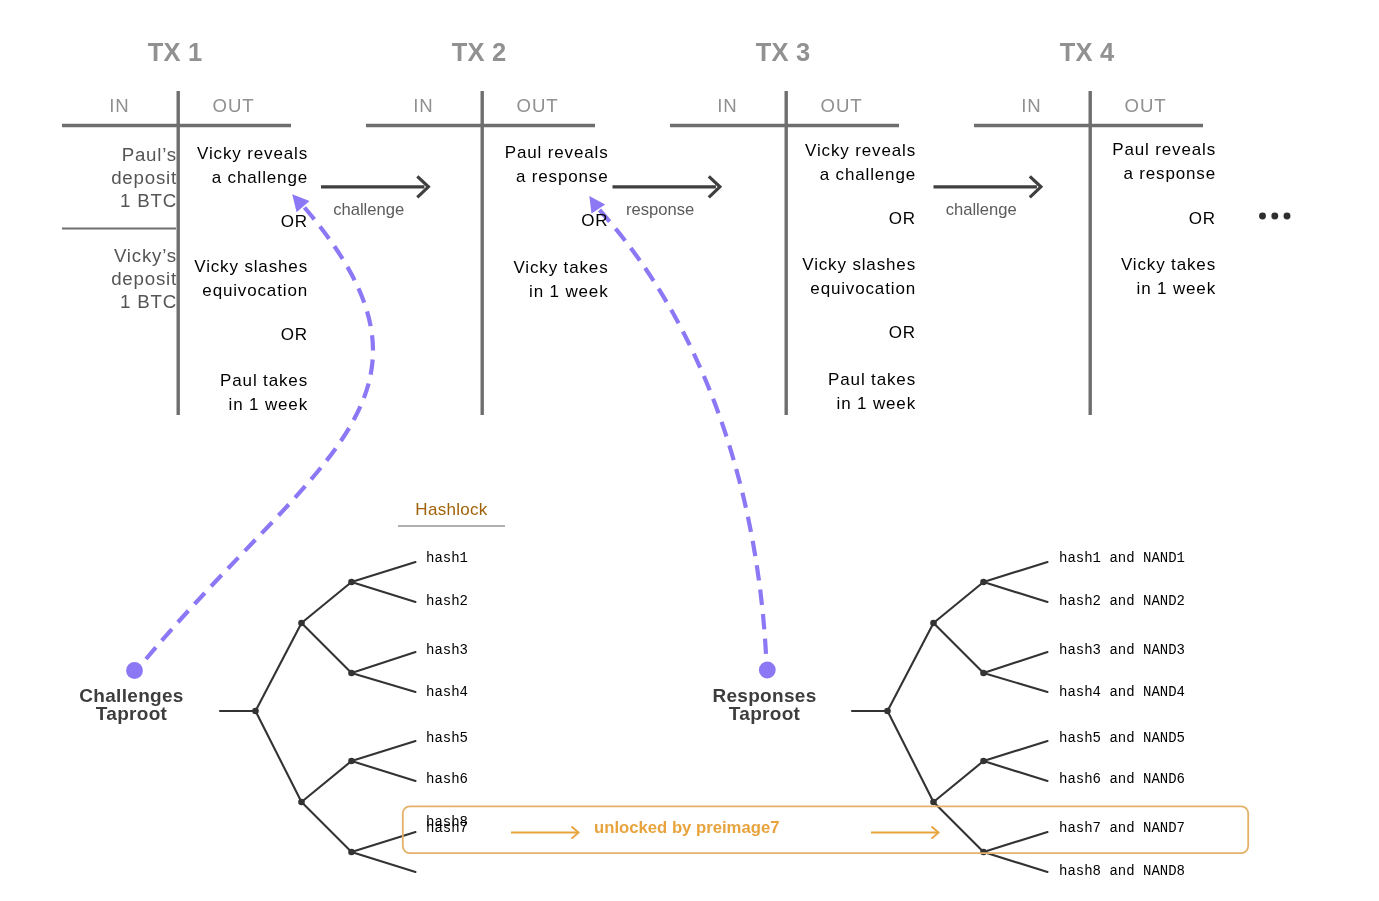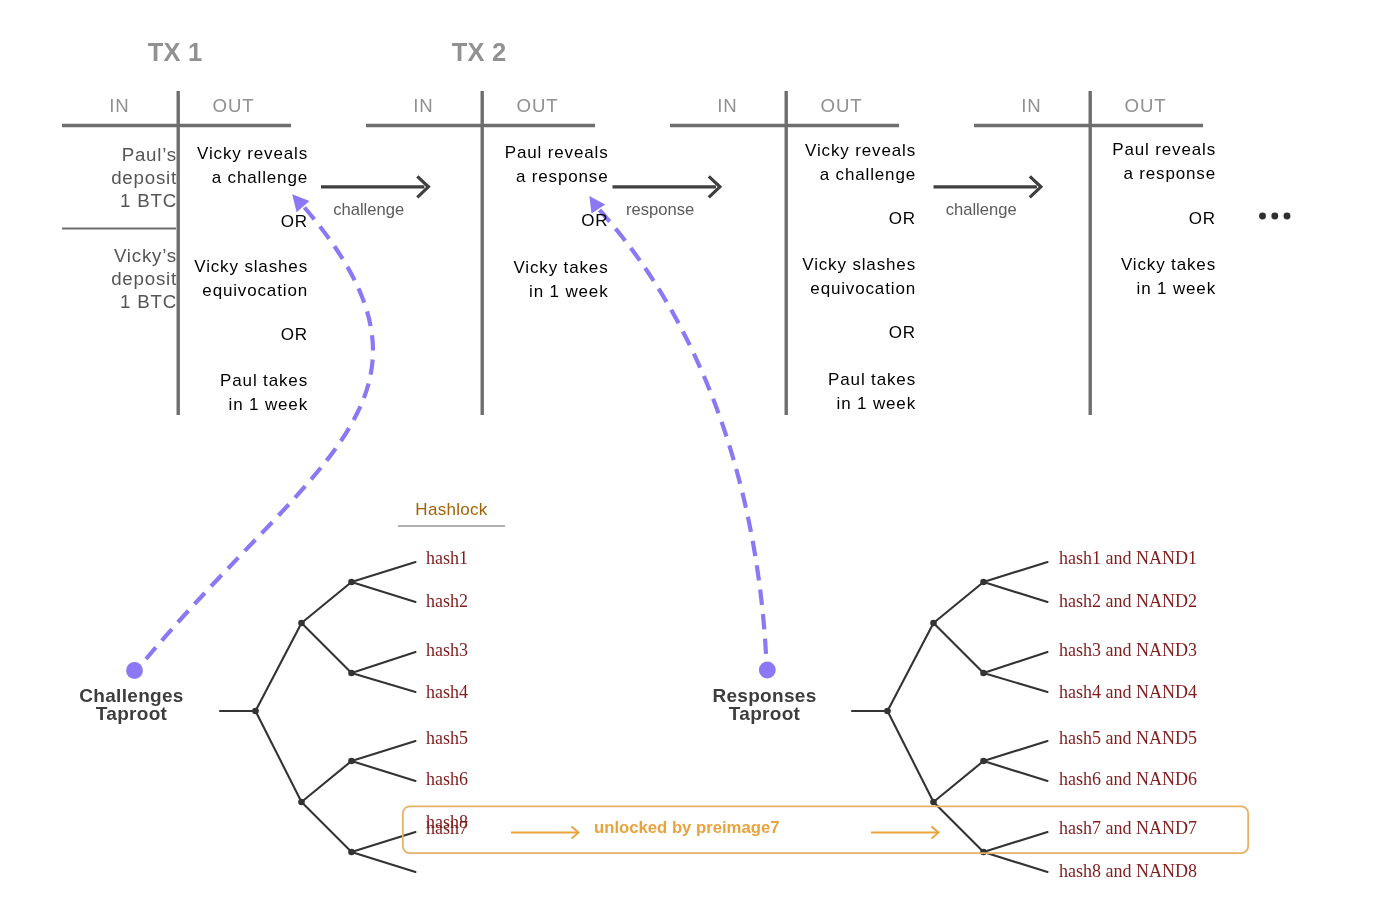--- a/index.html
+++ b/index.html
@@ -7,22 +7,22 @@
 #root{position:relative;width:1379px;height:842px;background:#ffffff;}
 svg.layer{position:absolute;left:0;top:0;width:1379px;height:901px;overflow:visible;}
 .tx-title{position:absolute;font-weight:bold;font-size:25.5px;color:#919191;letter-spacing:0.2px;
           text-align:center;white-space:nowrap;}
 .colhead{position:absolute;font-weight:normal;font-size:18.6px;color:#909090;letter-spacing:0.9px;
          text-align:center;white-space:nowrap;}
 .cellgrp{position:absolute;text-align:right;}
 .cellline{font-size:17px;color:#000000;line-height:23.5px;white-space:nowrap;letter-spacing:0.85px;}
 .incell .cellline{font-size:18.7px;color:#555555;line-height:22.9px;letter-spacing:0.8px;}
 .edgelabel{position:absolute;font-size:16.6px;color:#5b5b5b;text-align:center;white-space:nowrap;}
-.hashlabel{position:absolute;font-family:Liberation Serif, serif;font-size:18px;
-           color:#7f1d1d;white-space:pre;line-height:16px;}
+.hashlabel{position:absolute;font-family:Liberation Mono, monospace;font-size:14px;
+           color:#000000;white-space:pre;line-height:16px;}
 .treetitle{position:absolute;font-size:17px;letter-spacing:0.3px;color:#a16207;text-align:center;white-space:nowrap;}
 .taproot{position:absolute;font-weight:bold;font-size:19px;letter-spacing:0.3px;color:#3d3d3d;
          text-align:center;line-height:18px;white-space:nowrap;}
 .orangetext{position:absolute;font-weight:bold;font-size:16.7px;color:#E8A33D;white-space:nowrap;}
 .ellipsis{position:absolute;line-height:0;font-size:0;}
 </style>
 </head>
 <body>
 
 <div id="root">
@@ -123,22 +123,24 @@
     <line x1="871" y1="832.5" x2="937" y2="832.5"></line>
     <path d="M 931.5 826.5 L 938.5 832.5 L 931.5 838.6"></path>
   </g>
 </svg>
 <div class="tx-title" style="left:75px;top:38px;width:200px">TX 1</div>
 <div class="colhead" style="left:61px;top:95px;width:117px">IN</div>
 <div class="colhead" style="left:175px;top:95px;width:117px">OUT</div>
 <div class="tx-title" style="left:379px;top:38px;width:200px">TX 2</div>
 <div class="colhead" style="left:365px;top:95px;width:117px">IN</div>
 <div class="colhead" style="left:479px;top:95px;width:117px">OUT</div>
+<div class="tx-title" style="left:683px;top:38px;width:200px">TX 3</div>
 <div class="colhead" style="left:669px;top:95px;width:117px">IN</div>
 <div class="colhead" style="left:783px;top:95px;width:117px">OUT</div>
+<div class="tx-title" style="left:987px;top:38px;width:200px">TX 4</div>
 <div class="colhead" style="left:973px;top:95px;width:117px">IN</div>
 <div class="colhead" style="left:1087px;top:95px;width:117px">OUT</div>
 <div class="cellgrp incell" style="left:60px;top:144px;width:117px">
   <div class="cellline">Paul’s</div>
   <div class="cellline">deposit</div>
   <div class="cellline">1 BTC</div>
 </div>
 <div class="cellgrp incell" style="left:60px;top:245px;width:117px">
   <div class="cellline">Vicky’s</div>
   <div class="cellline">deposit</div>

